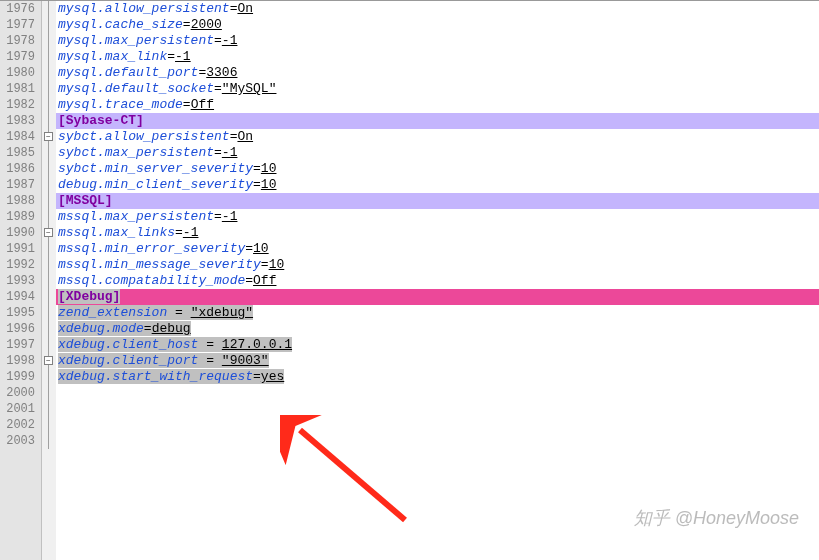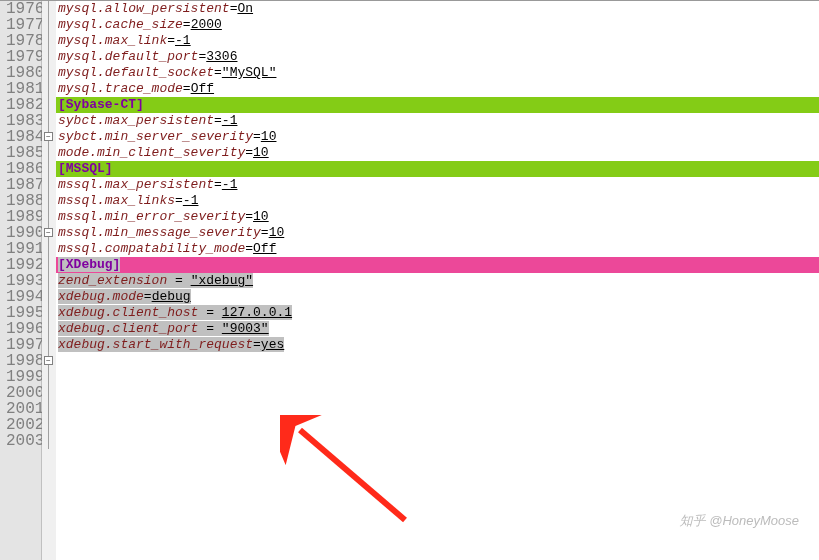--- a/index.html
+++ b/index.html
@@ -23,21 +23,21 @@
     text-align: right;
     padding: 0 6px 0 6px;
     user-select: none;
     flex-shrink: 0;
     width: 42px;
     border-right: 1px solid #c0c0c0;
   }
   .gutter-line {
     height: 16px;
     line-height: 16px;
-    font-size: 16px;
+    font-size: 12px;
   }
   .fold-col {
     width: 14px;
     background: #f0f0f0;
     flex-shrink: 0;
     position: relative;
   }
   .fold-box {
     position: absolute;
     left: 2px;
@@ -62,42 +62,42 @@
     background: #fff;
     position: relative;
   }
   .code-line {
     height: 16px;
     line-height: 16px;
     white-space: pre;
     padding-left: 2px;
   }
   .code-line.section-hl {
-    background: #84cc16;
+    background: #c4b5fd;
   }
   .code-line.bookmark {
     background: #ec4899;
   }
-  .key { color: #7f1d1d; font-style: italic; }
+  .key { color: #1d4ed8; font-style: italic; }
   .eq  { color: #000; }
   .val { color: #000; text-decoration: underline; }
   .section { color: #8000a0; font-weight: bold; }
   .code-line.highlighted .key,
   .code-line.highlighted .eq,
   .code-line.highlighted .val,
   .code-line.highlighted .section {
     background: #c0c0c0;
   }
   .watermark {
     position: absolute;
     right: 20px;
     bottom: 30px;
     color: rgba(120,120,120,0.5);
     font-family: Arial, sans-serif;
-    font-size: 13px;
+    font-size: 18px;
     font-style: italic;
     pointer-events: none;
     text-align: right;
   }
   .arrow {
     position: absolute;
     pointer-events: none;
   }
 </style>
 </head>
@@ -136,28 +136,30 @@
     </div>
   <div class="fold-col" id="fold">
       <div class="fold-line" style="top: 0px; height: 448px;"></div>
       <div class="fold-box" style="top: 131px;">−</div>
       <div class="fold-box" style="top: 227px;">−</div>
       <div class="fold-box" style="top: 355px;">−</div>
     </div>
   <div class="code" id="code">
       <div class="code-line"><span class="key">mysql.allow_persistent</span><span class="eq">=</span><span class="val">On</span></div>
       <div class="code-line"><span class="key">mysql.cache_size</span><span class="eq">=</span><span class="val">2000</span></div>
+      <div class="code-line"><span class="key">mysql.max_persistent</span><span class="eq">=</span><span class="val">-1</span></div>
       <div class="code-line"><span class="key">mysql.max_link</span><span class="eq">=</span><span class="val">-1</span></div>
       <div class="code-line"><span class="key">mysql.default_port</span><span class="eq">=</span><span class="val">3306</span></div>
       <div class="code-line"><span class="key">mysql.default_socket</span><span class="eq">=</span><span class="val">"MySQL"</span></div>
       <div class="code-line"><span class="key">mysql.trace_mode</span><span class="eq">=</span><span class="val">Off</span></div>
       <div class="code-line section-hl"><span class="section">[Sybase-CT]</span></div>
+      <div class="code-line"><span class="key">sybct.allow_persistent</span><span class="eq">=</span><span class="val">On</span></div>
       <div class="code-line"><span class="key">sybct.max_persistent</span><span class="eq">=</span><span class="val">-1</span></div>
       <div class="code-line"><span class="key">sybct.min_server_severity</span><span class="eq">=</span><span class="val">10</span></div>
-      <div class="code-line"><span class="key">mode.min_client_severity</span><span class="eq">=</span><span class="val">10</span></div>
+      <div class="code-line"><span class="key">debug.min_client_severity</span><span class="eq">=</span><span class="val">10</span></div>
       <div class="code-line section-hl"><span class="section">[MSSQL]</span></div>
       <div class="code-line"><span class="key">mssql.max_persistent</span><span class="eq">=</span><span class="val">-1</span></div>
       <div class="code-line"><span class="key">mssql.max_links</span><span class="eq">=</span><span class="val">-1</span></div>
       <div class="code-line"><span class="key">mssql.min_error_severity</span><span class="eq">=</span><span class="val">10</span></div>
       <div class="code-line"><span class="key">mssql.min_message_severity</span><span class="eq">=</span><span class="val">10</span></div>
       <div class="code-line"><span class="key">mssql.compatability_mode</span><span class="eq">=</span><span class="val">Off</span></div>
       <div class="code-line section-hl bookmark highlighted"><span class="section">[XDebug]</span></div>
       <div class="code-line highlighted"><span class="key">zend_extension</span><span class="eq"> = </span><span class="val">"xdebug"</span></div>
       <div class="code-line highlighted"><span class="key">xdebug.mode</span><span class="eq">=</span><span class="val">debug</span></div>
       <div class="code-line highlighted"><span class="key">xdebug.client_host</span><span class="eq"> = </span><span class="val">127.0.0.1</span></div>

